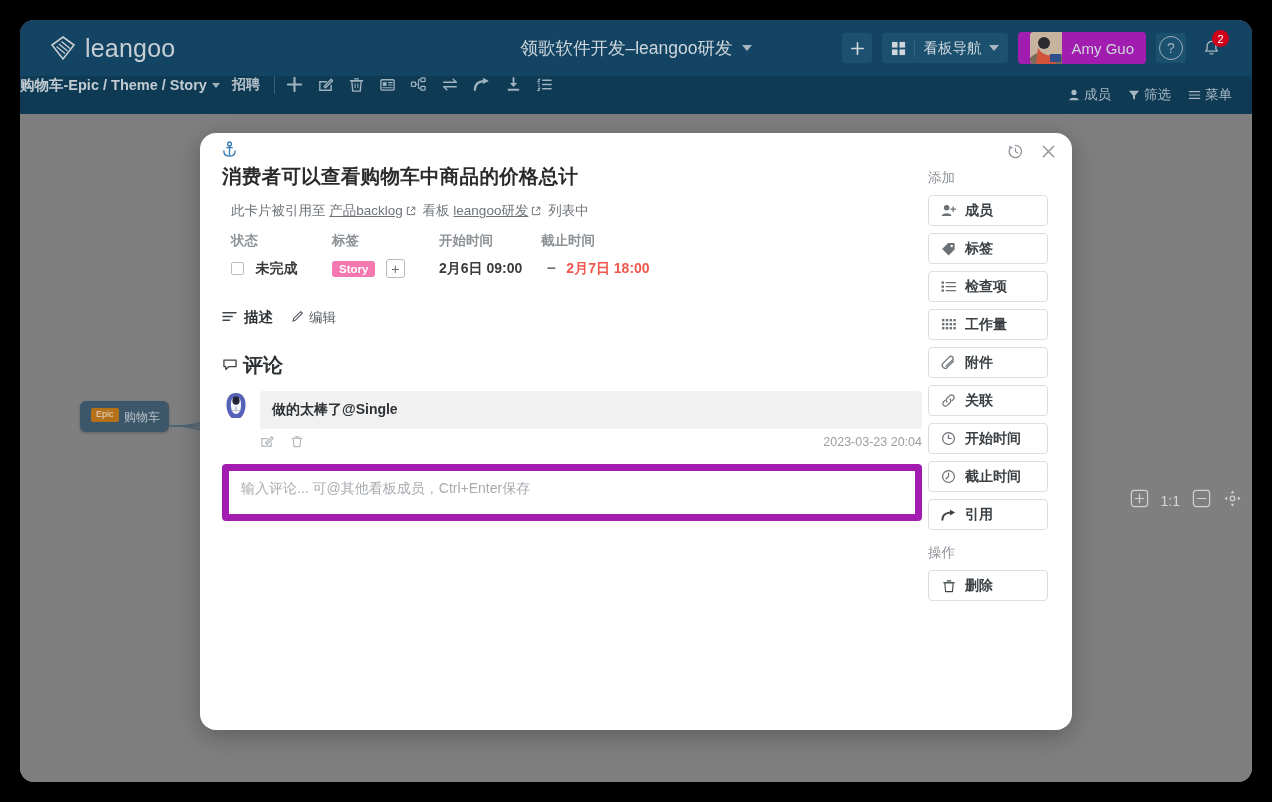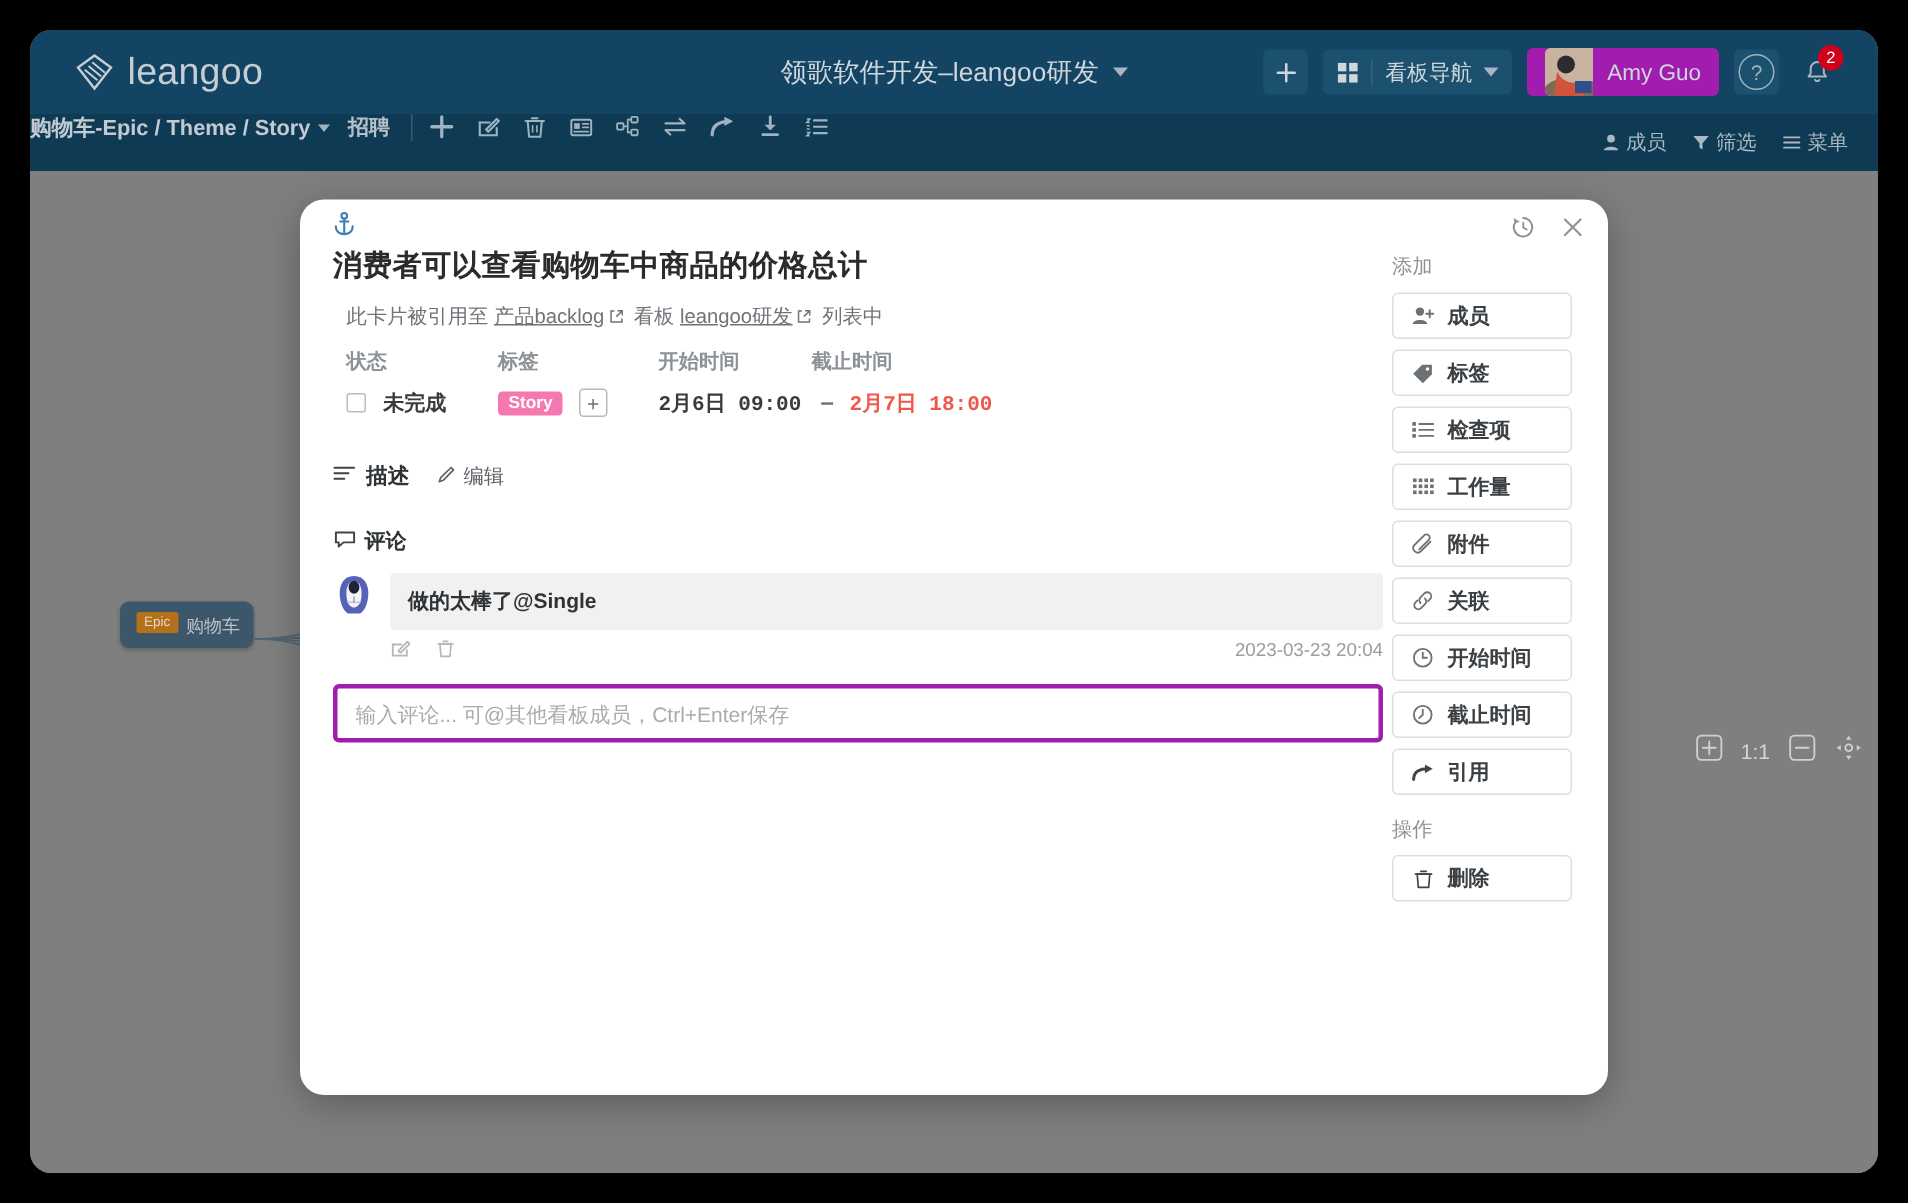--- a/index.html
+++ b/index.html
@@ -172,21 +172,21 @@
   .ref-line a { color: #6f7479; text-decoration: underline; }
   .ext { display: inline-block; margin: 0 3px; position: relative; top: 1px; }
 
   .meta { margin-top: 12px; margin-left: 9px; }
   .meta-row { display: flex; align-items: center; }
   .mc1 { width: 101px; }
   .mc2 { width: 107px; }
   .mc3 { width: 102px; }
   .mc4 { }
   .meta-head { font-size: 13.5px; color: #8d9297; font-weight: bold; }
-  .meta-val { font-size: 14px; color: #3b3b3b; font-weight: bold; font-family: Liberation Mono, monospace; }
+  .meta-val { font-size: 14px; color: #3b3b3b; font-weight: bold; }
   .meta .meta-row + .meta-row { margin-top: 9px; }
   .chk {
     width: 13px; height: 13px; border: 1.4px solid #b9bdc1;
     border-radius: 2px; display: inline-block; margin-right: 7px;
     position: relative; top: 2px;
   }
   .tag-pill {
     display: inline-block; background: #f578b0; color: #fff;
     font-size: 11.5px; font-weight: bold; padding: 2px 7px;
     border-radius: 3px; vertical-align: middle;
@@ -205,21 +205,21 @@
     margin-top: 30px; margin-left: 0px;
   }
   .sec-title { font-size: 14.5px; color: #2f3336; font-weight: bold; }
   .sec-action {
     display: flex; align-items: center; gap: 5px;
     font-size: 13.5px; color: #5c6166; margin-left: 11px; text-align: right;
   }
 
   .comments-head {
     display: flex; align-items: center; gap: 5px;
-    margin-top: 25px; font-size: 14px; color: #2f3336; font-weight: bold;
+    margin-top: 25px; font-size: 20px; color: #2f3336; font-weight: bold;
   }
 
   .comment {
     margin-top: 12px; display: flex; align-items: flex-start; gap: 10px;
   }
   .cm-avatar {
     width: 28px; height: 28px; border-radius: 3px; flex: none;
     overflow: hidden; position: relative;
   }
   .cm-bubble {
@@ -229,22 +229,22 @@
   .cm-actions {
     margin-left: 38px; margin-top: 5px;
     display: flex; align-items: center; gap: 16px; color: #b4b8bc;
     position: relative;
   }
   .cm-time {
     position: absolute; right: 0; top: 1px;
     font-size: 12.5px; color: #9a9ea2; white-space: nowrap;
   }
   .cm-input {
-    margin-top: 12px; height: 39px;
-    border: 3px solid #a21caf; border-radius: 4px;
+    margin-top: 12px; height: 57px;
+    border: 7px solid #a21caf; border-radius: 4px;
     display: flex; align-items: flex-start;
     padding: 9px 12px;
     font-size: 14px; color: #a8acb0;
   }
 
   
   .mside { position: absolute; right: 24px; top: 36px; width: 120px; }
   .side-head {
     font-size: 13.5px; color: #8d9297; margin-bottom: 8px;
   }

